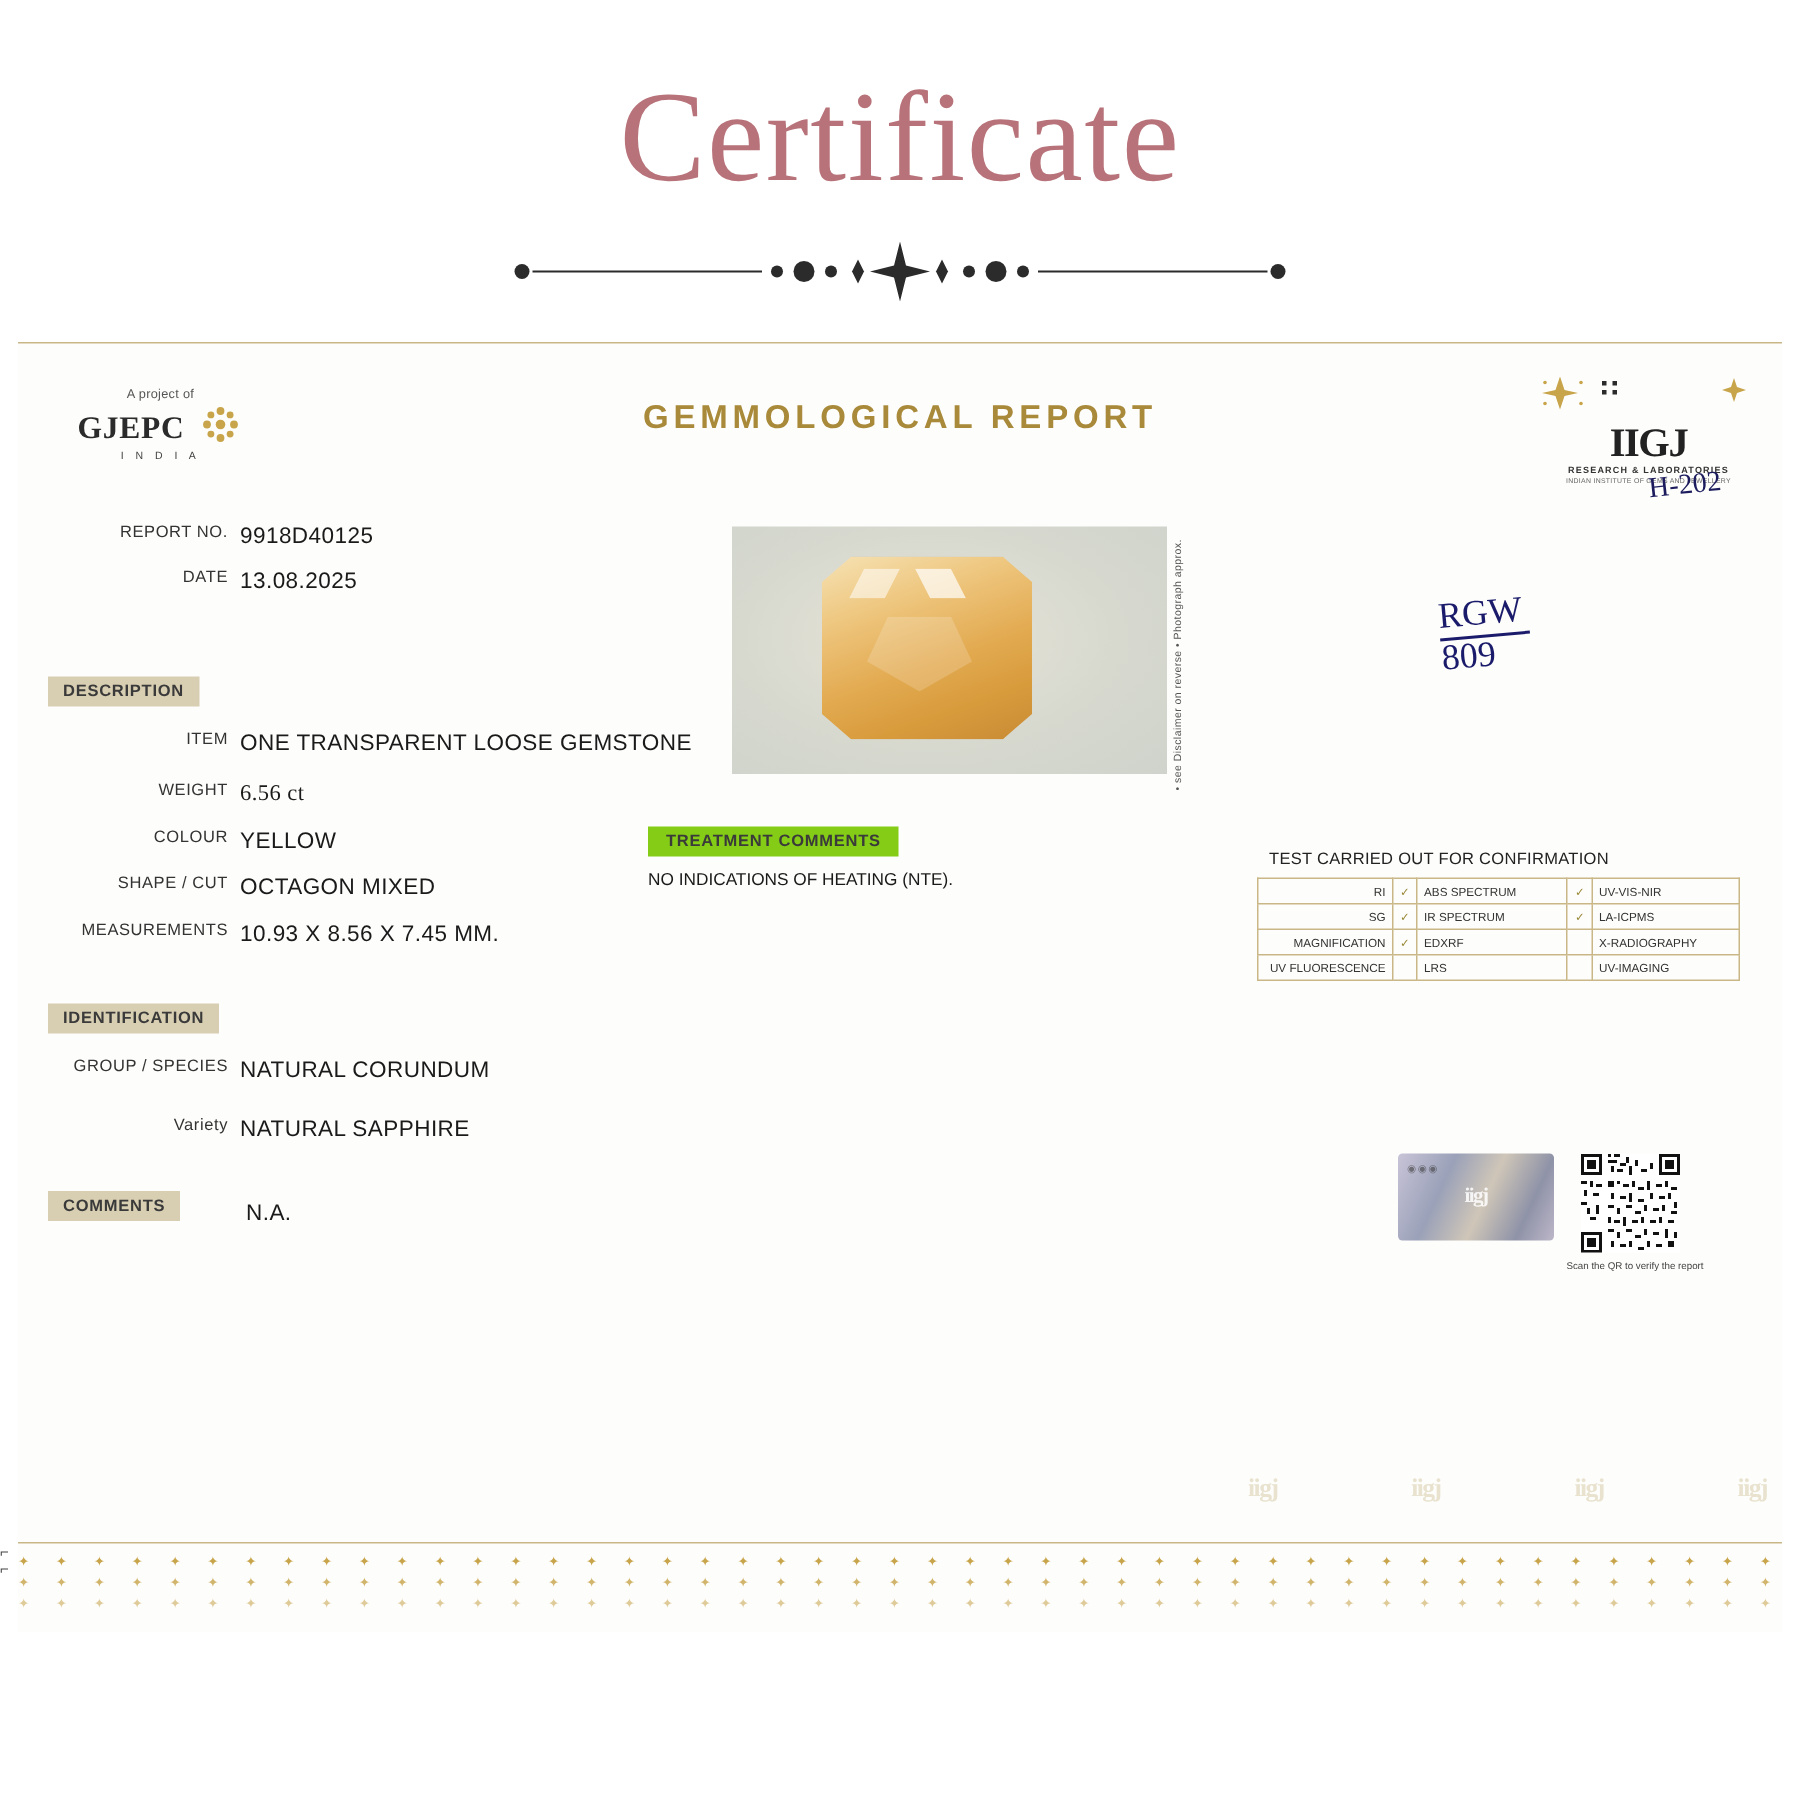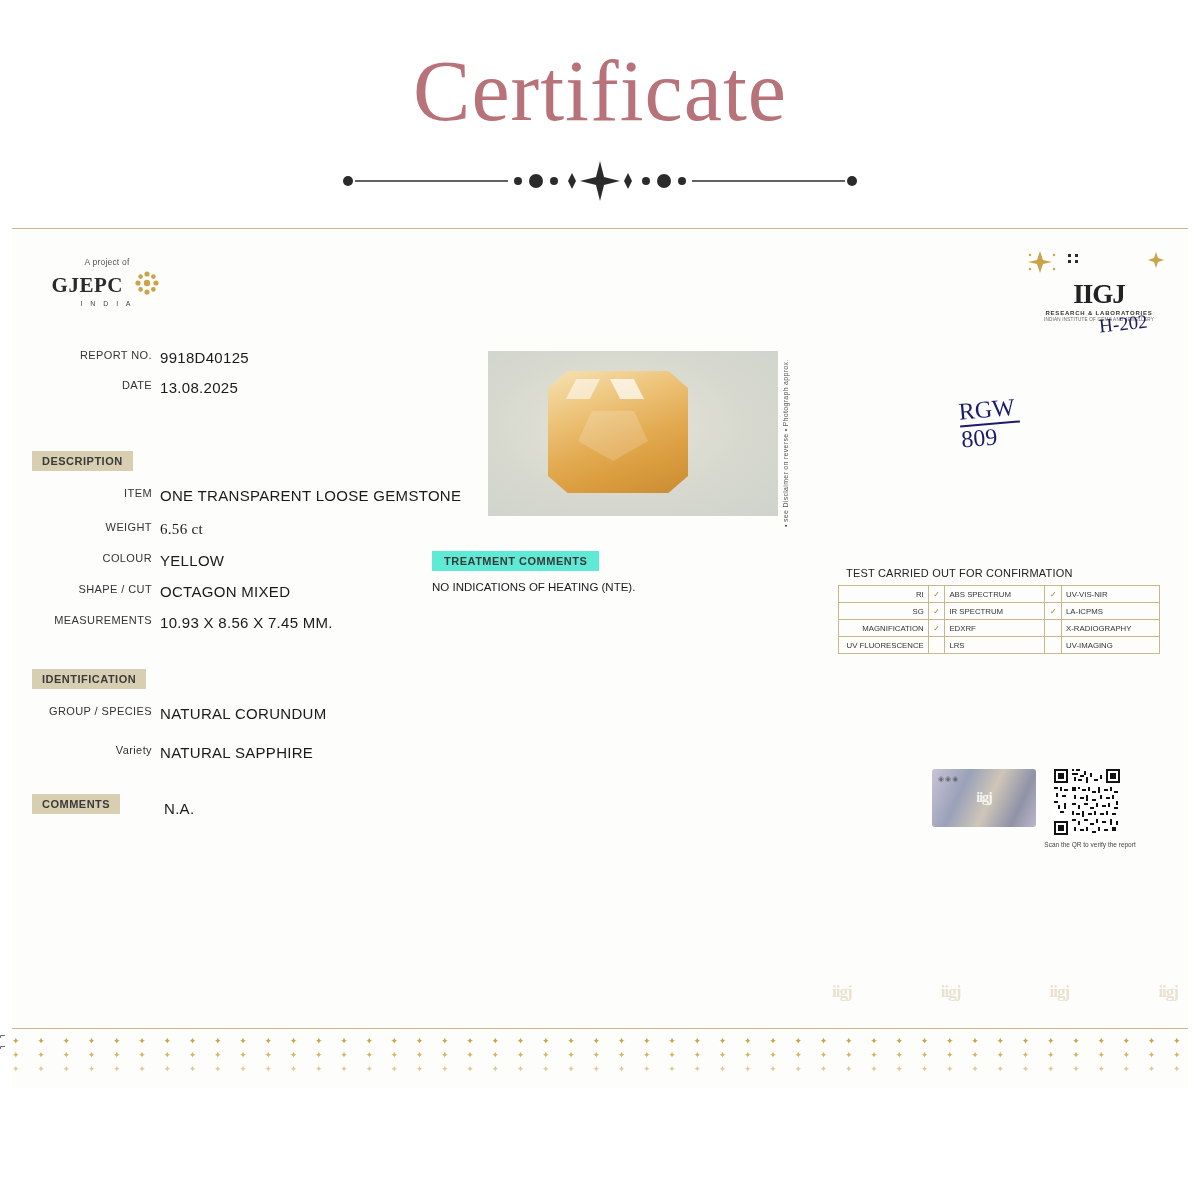--- a/index.html
+++ b/index.html
@@ -129,21 +129,21 @@
   .hand-rgw {
     position: absolute; left: 948px; top: 168px;
     font-family: "Liberation Serif", serif;
     font-size: 24px; color: #1b1b6b; transform: rotate(-5deg); line-height: 1.05;
   }
   .hand-rgw .ul { border-bottom: 2px solid #1b1b6b; display: inline-block; padding: 0 4px 1px 0; }
 
   
   .treat-tag {
     position: absolute; left: 420px; top: 322px;
-    background: #5eead4; color: #3a3a3a;
+    background: #84cc16; color: #3a3a3a;
     font-size: 11px; font-weight: bold; letter-spacing: .5px;
     padding: 4px 12px;
   }
   .treat-text {
     position: absolute; left: 420px; top: 352px;
     font-size: 11.5px; color: #1a1a1a; text-align: right;
   }
 
   
   .test-head {
@@ -269,20 +269,21 @@
                   <circle cx="21.4" cy="8.6" r="2.3"></circle>
                 <circle cx="8.6" cy="21.4" r="2.3"></circle>
                   <circle cx="21.4" cy="21.4" r="2.3"></circle>
               </g>
             </svg>
           </span>
         </div>
         <div class="sub">I N D I A</div>
       </div>
 
+      <div class="report-heading">GEMMOLOGICAL REPORT</div>
 
       <div class="iigj">
         <div>
           <svg width="150" height="26" viewBox="0 0 150 26">
             <g fill="#c8a44a">
               <polygon points="16,2 19,11 28,13 19,15 16,24 13,15 4,13 13,11"></polygon>
               <circle cx="6" cy="6" r="1.2"></circle>
                 <circle cx="6" cy="20" r="1.2"></circle>
               <circle cx="30" cy="6" r="1.2"></circle>
                 <circle cx="30" cy="20" r="1.2"></circle>

